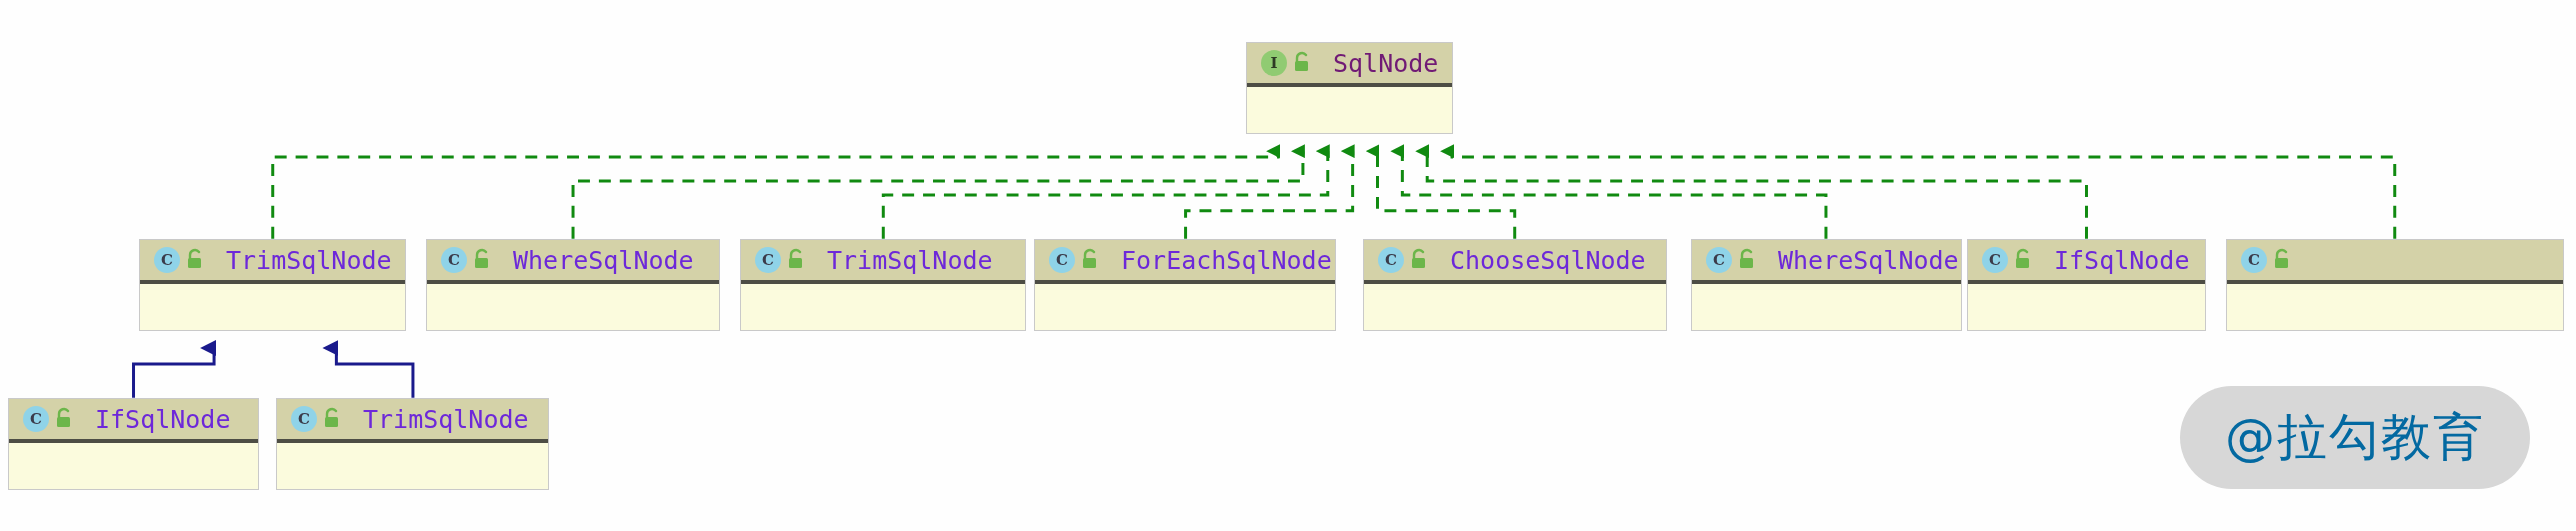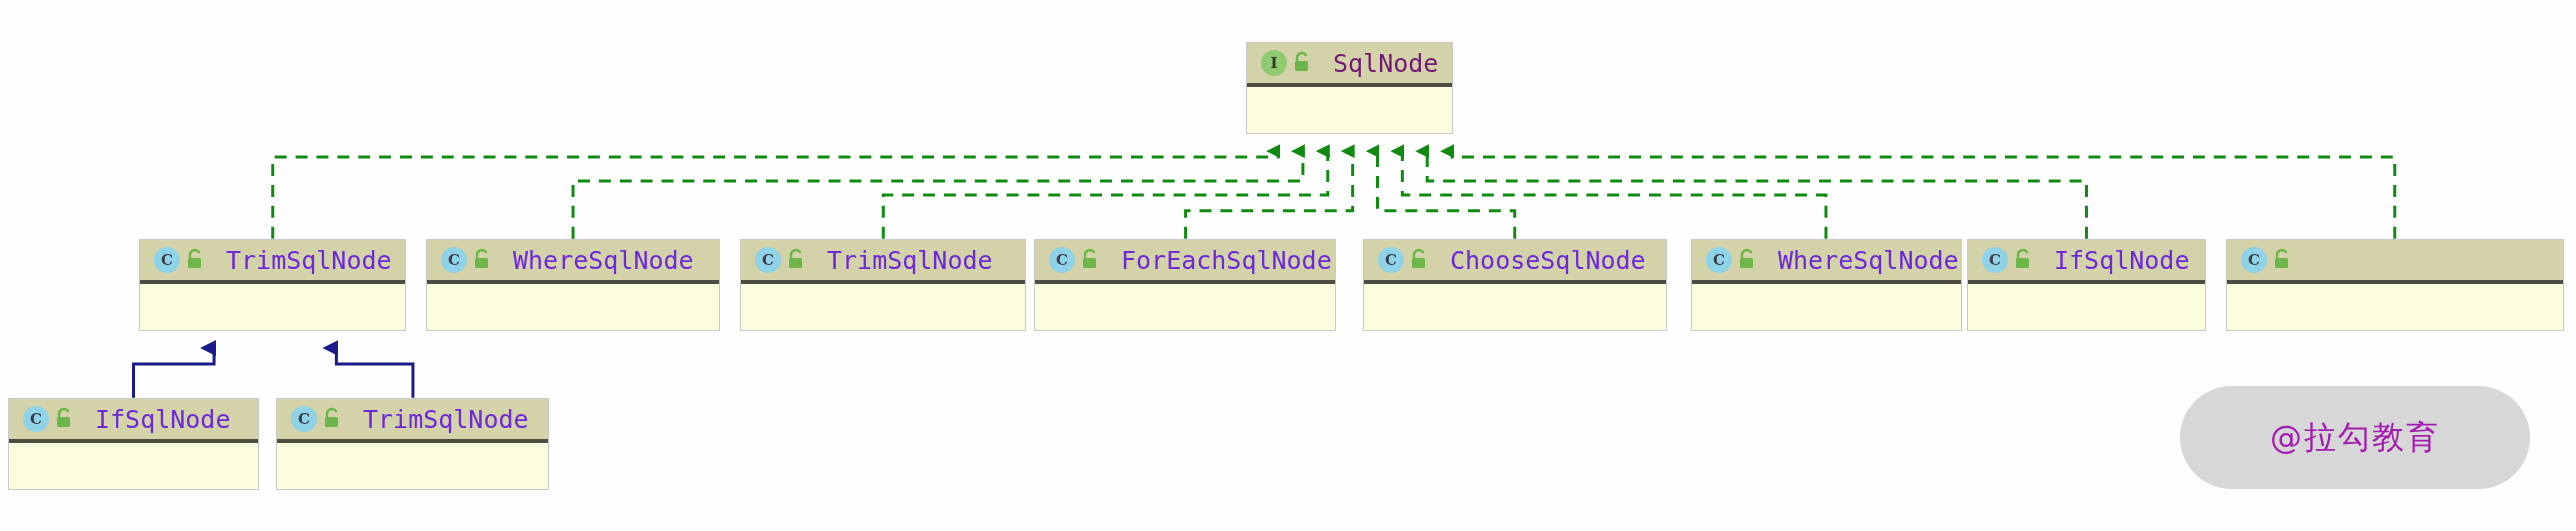--- a/index.html
+++ b/index.html
@@ -63,22 +63,22 @@
   #watermark{
     position:absolute;
     left:2180px;top:386px;
     width:350px;height:103px;
     border-radius:52px;
     background:#d7d7d7;
     display:flex;align-items:center;justify-content:center;
   }
   #watermark span{
     font-family:"DejaVu Sans","Liberation Sans",sans-serif;
-    font-size:32px;
-    color:#a21caf;
+    font-size:50px;
+    color:#0369a1;
     letter-spacing:2px;
     white-space:nowrap;
   }
 </style>
 </head>
 <body>
 
 <div id="canvas">
 
   <svg id="edges" viewBox="0 0 2590 534" xmlns="http://www.w3.org/2000/svg">

